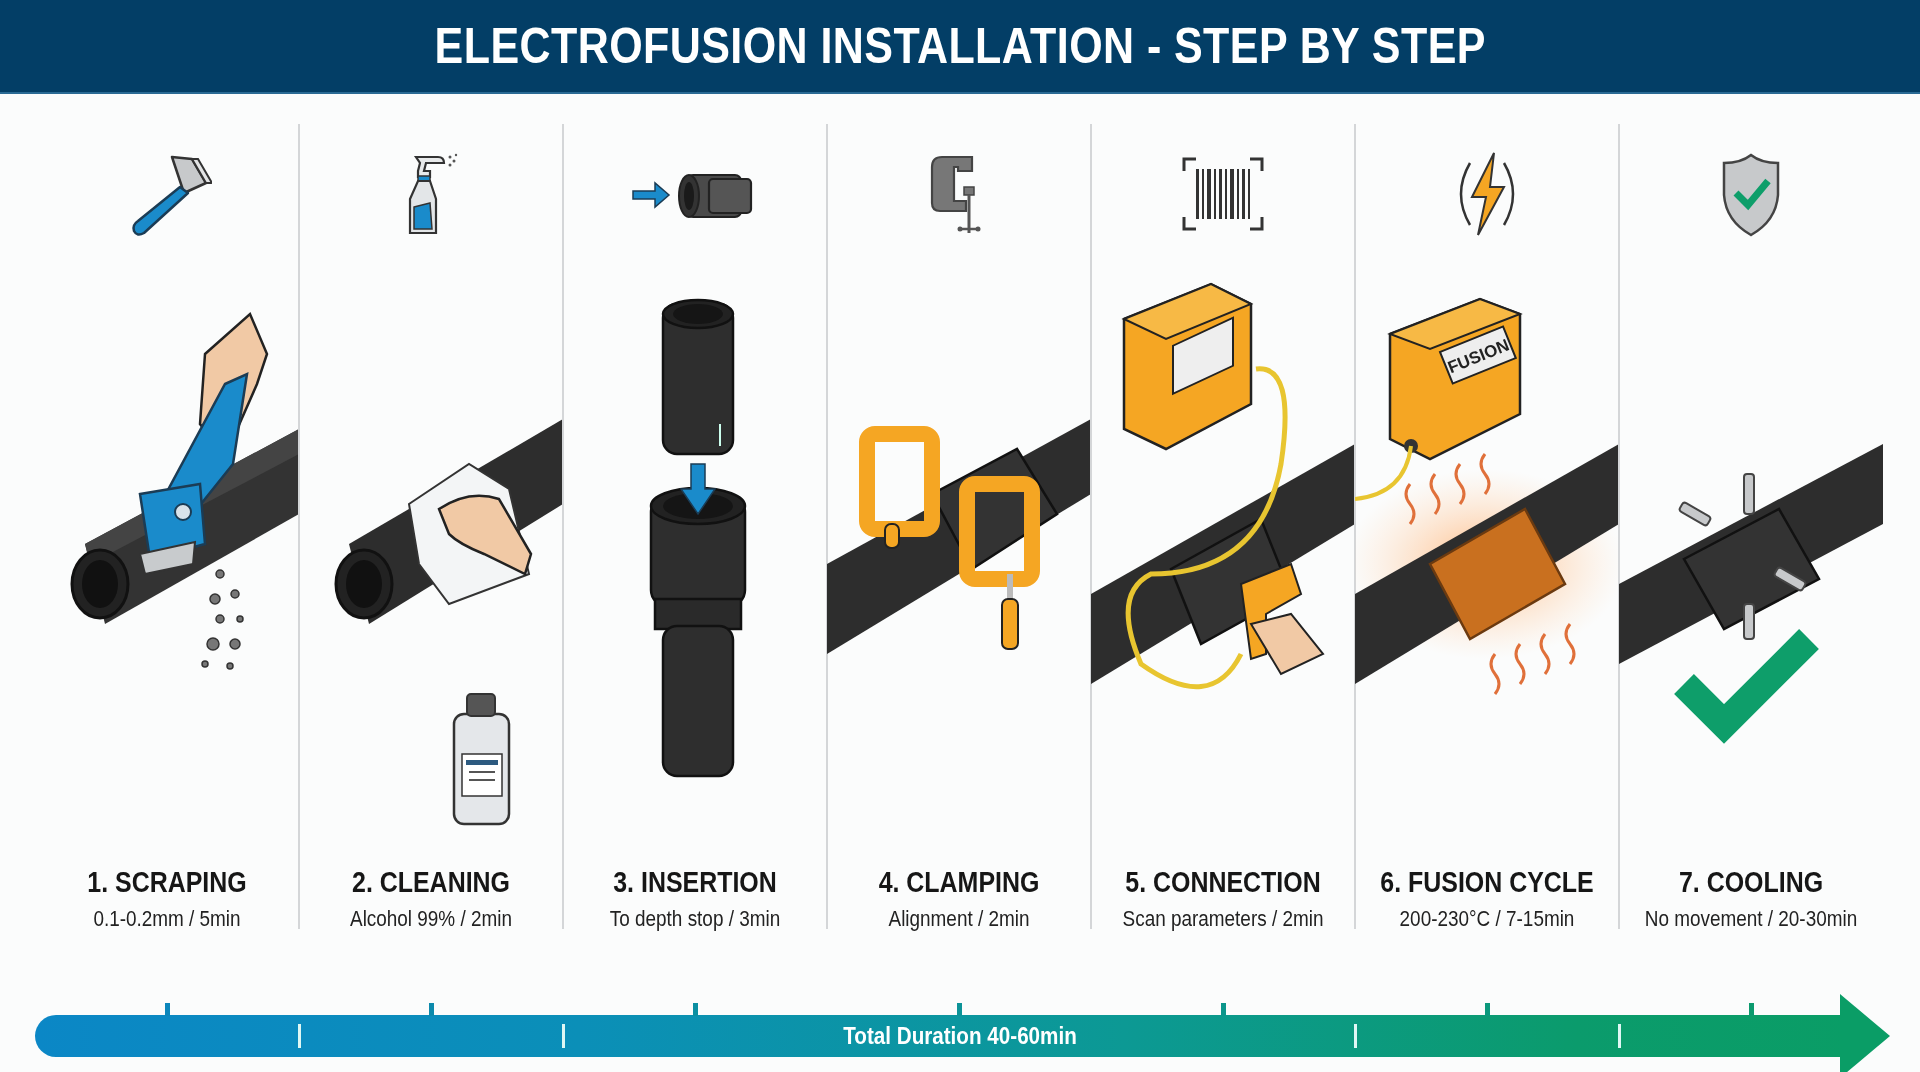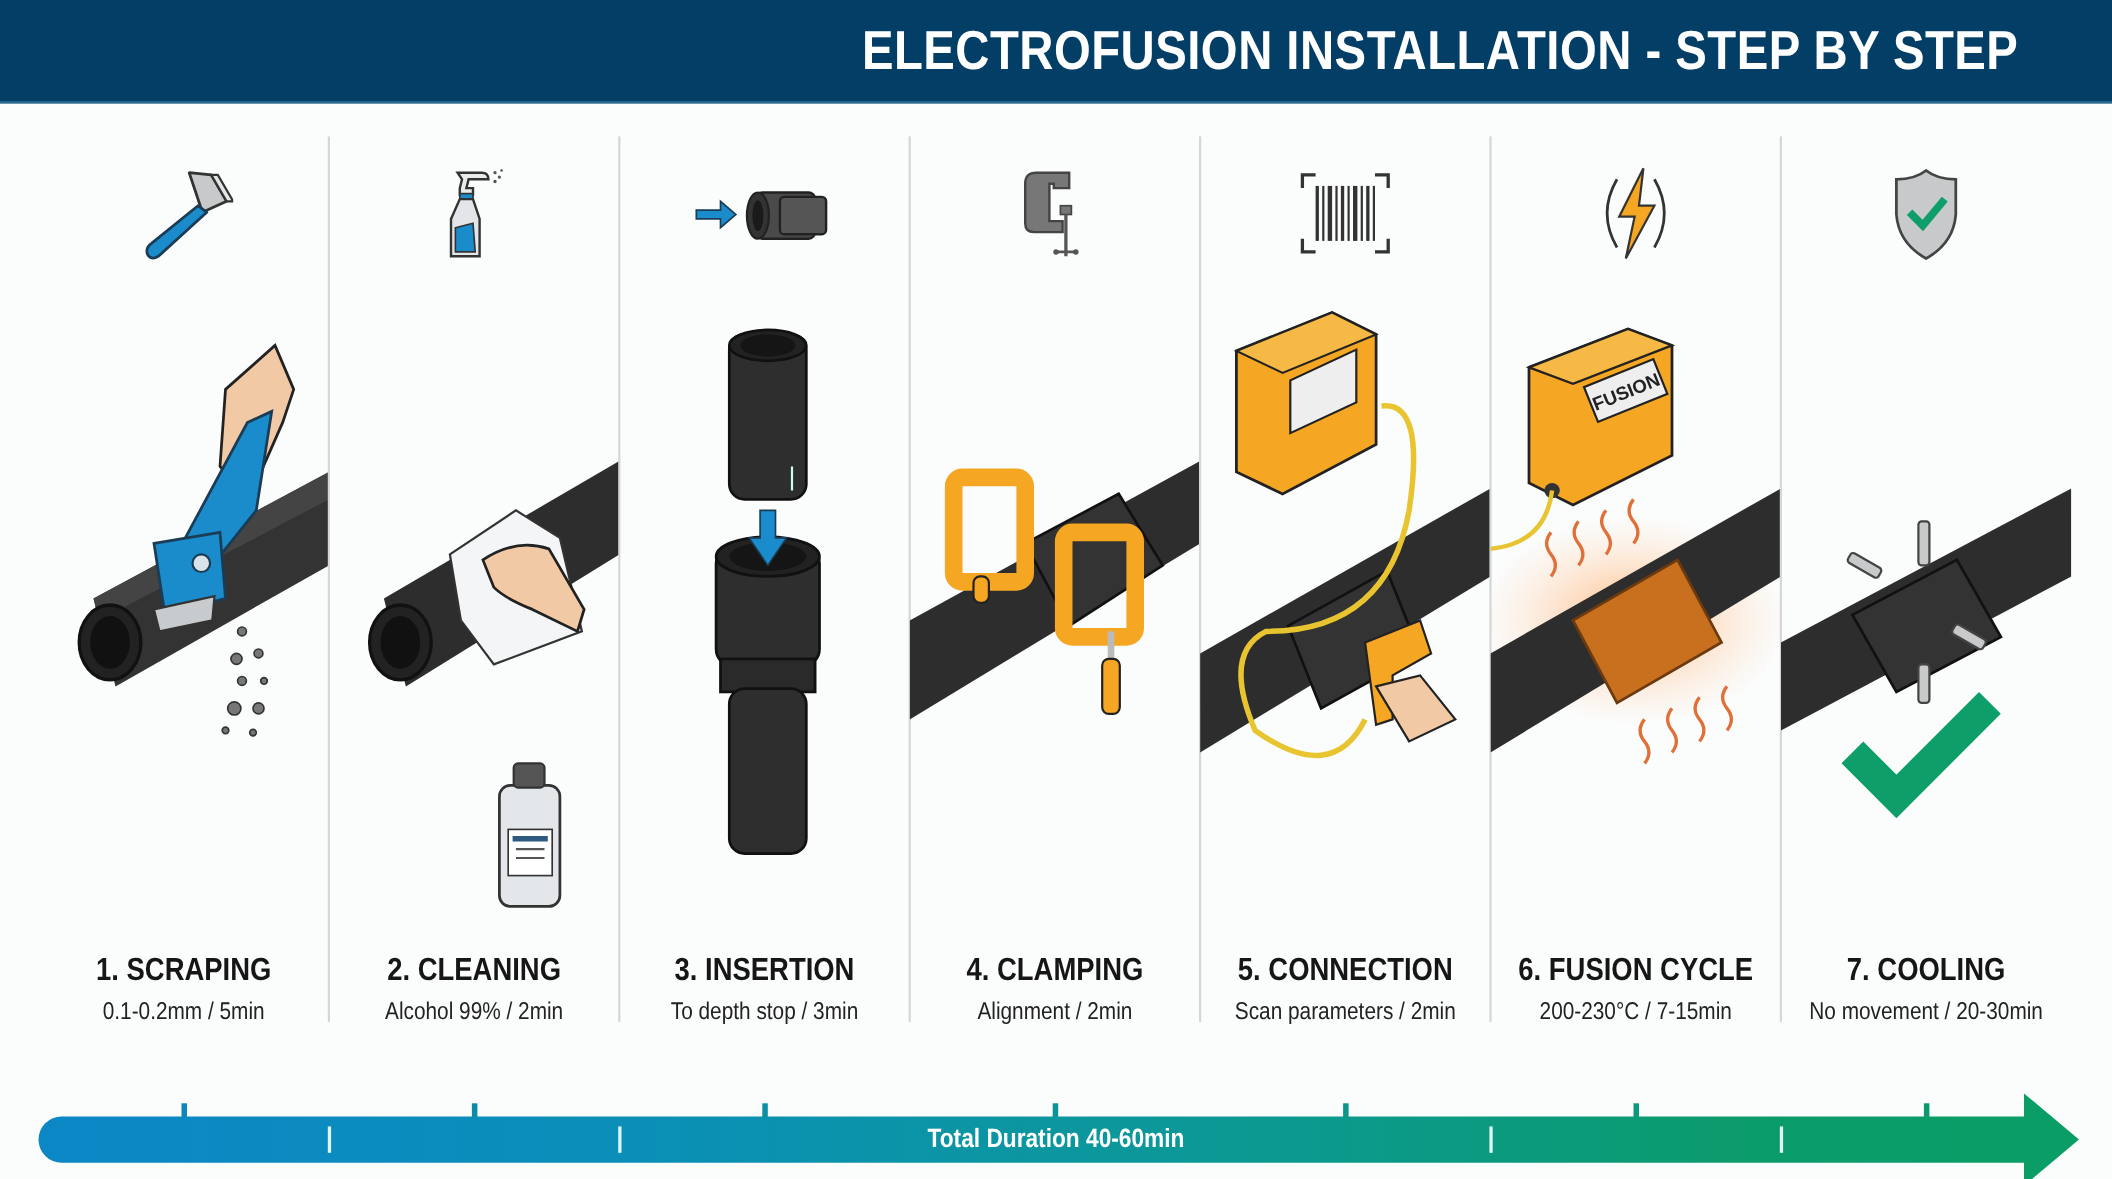--- a/index.html
+++ b/index.html
@@ -3,21 +3,21 @@
 <meta charset="utf-8">
 <style>
   * { box-sizing: border-box; margin: 0; padding: 0; }
   html, body { width: 1920px; height: 1072px; overflow: hidden; background: #fbfcfc; }
   body { font-family: "Liberation Sans", "DejaVu Sans", sans-serif; position: relative; }
 
   .header {
     position: absolute; left: 0; top: 0; width: 1920px; height: 94px;
     background: #033e66;
     border-bottom: 2px solid #2a6a94;
-    display: flex; align-items: center; justify-content: flex-end;
+    display: flex; align-items: center; justify-content: center;
   }
   .header h1 {
     color: #ffffff; font-size: 50px; font-weight: 700; letter-spacing: 0.5px;
     transform: scaleX(0.86); white-space: nowrap;
     font-family: "Liberation Sans", "DejaVu Sans", sans-serif;
   }
 
   .steps { position: absolute; left: 35px; top: 94px; width: 1848px; height: 850px; display: flex; }
   .step { position: relative; width: 264px; height: 100%; }
   .divider {

